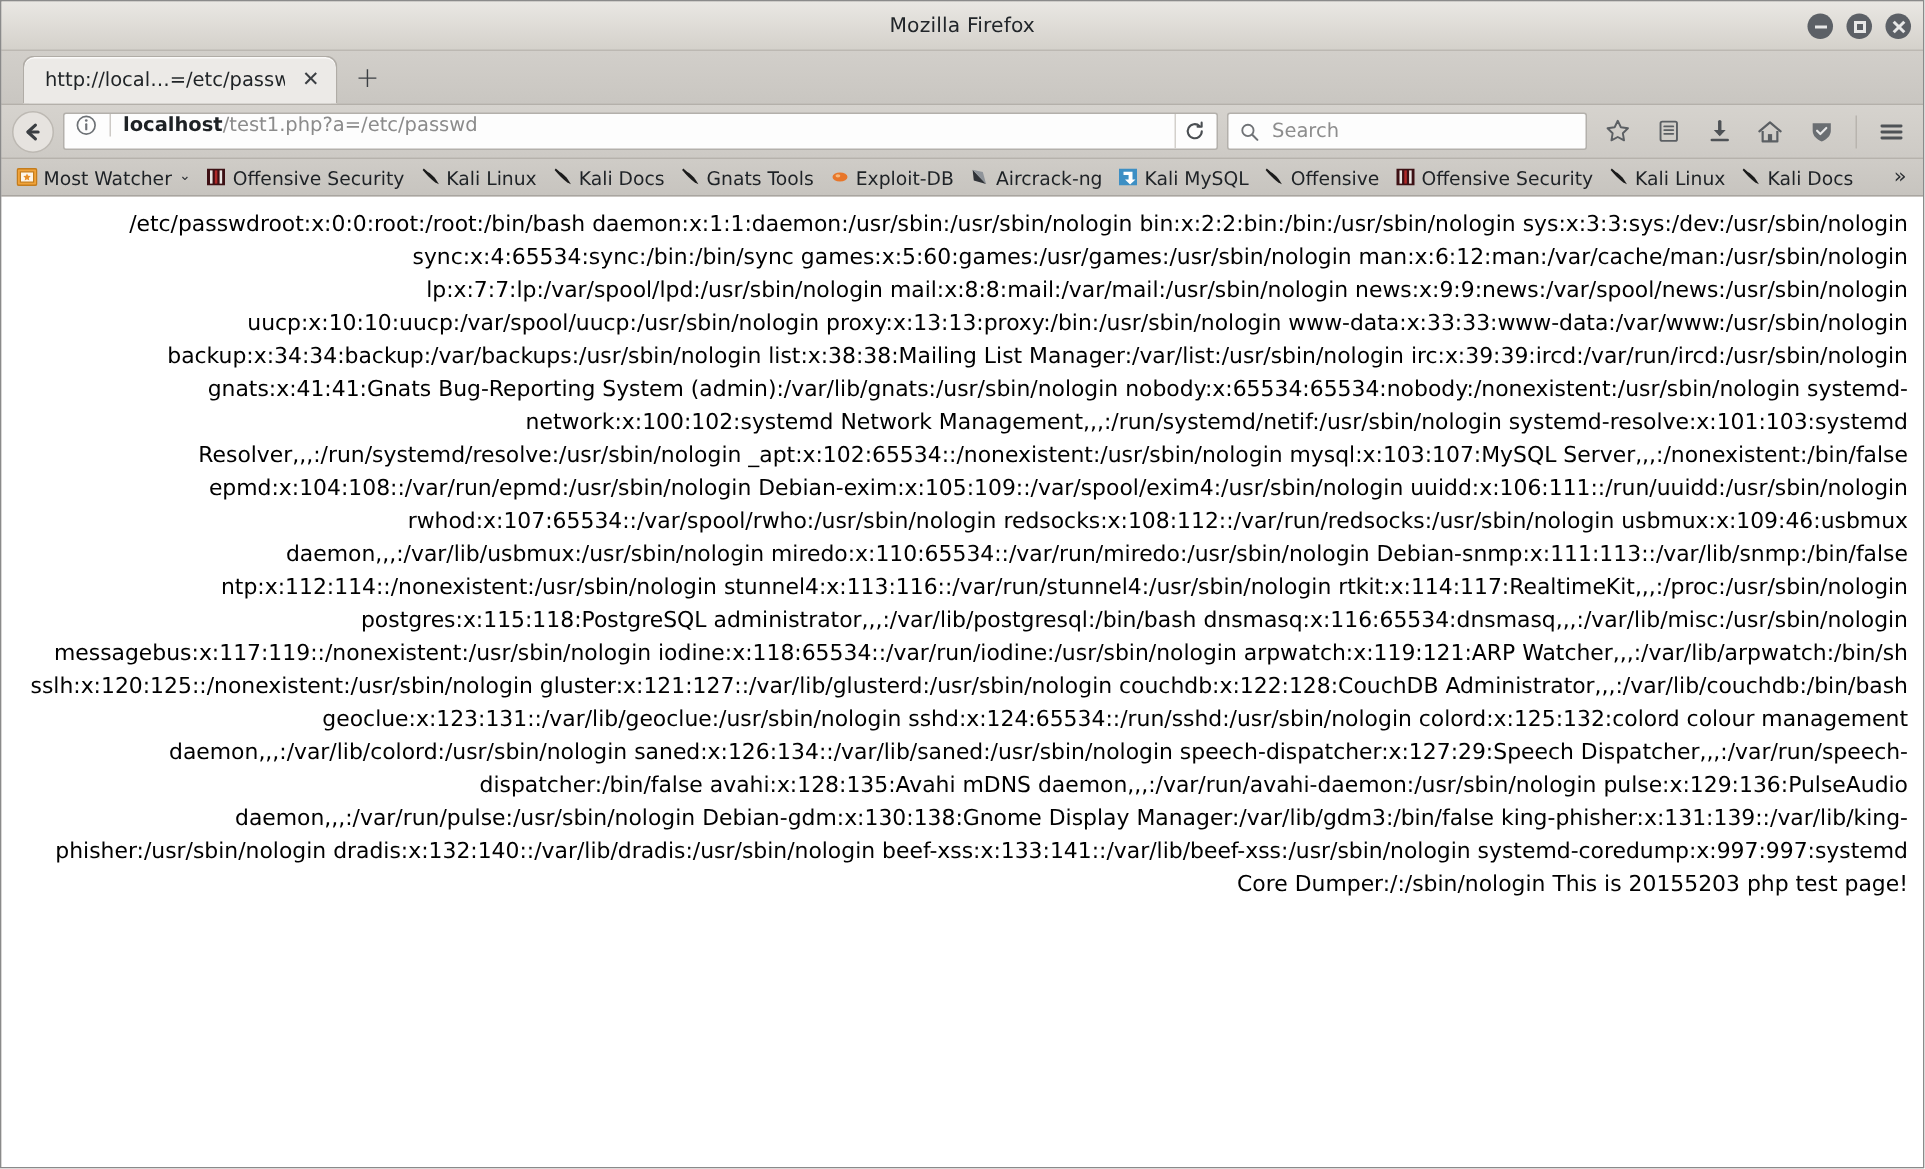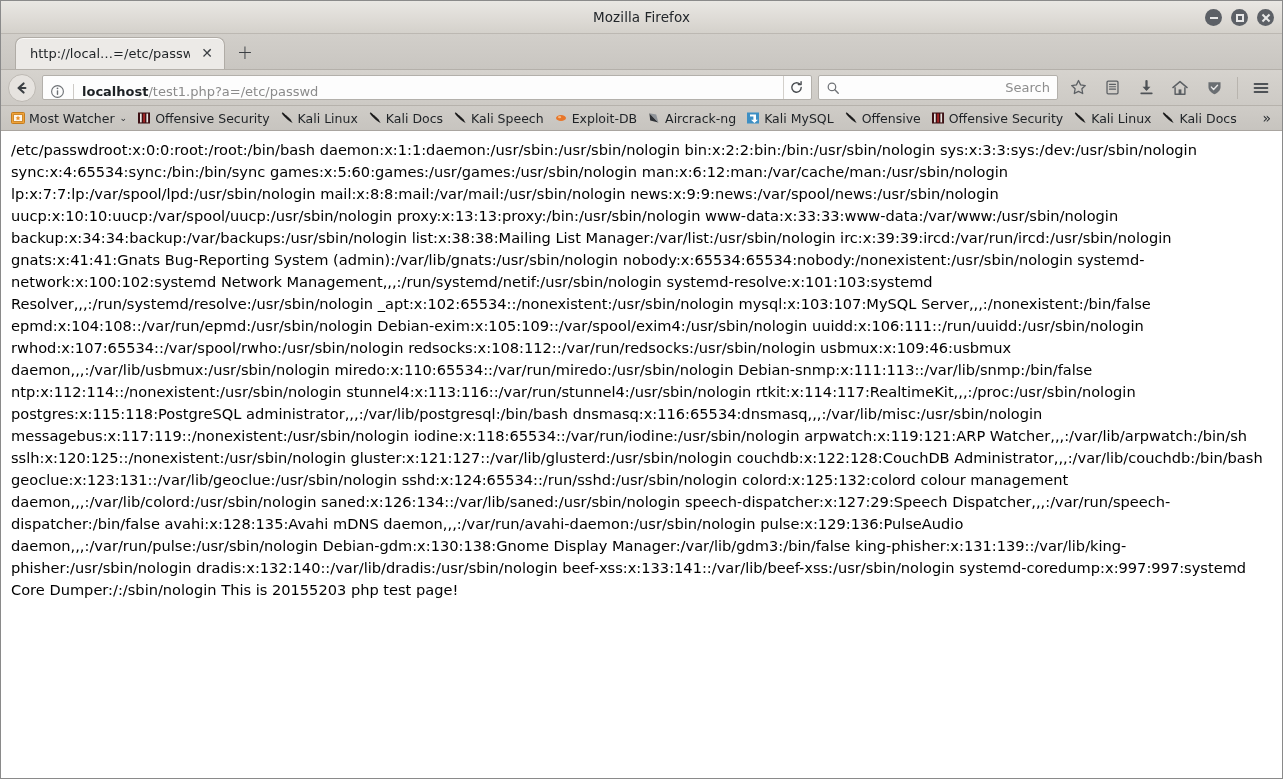--- a/index.html
+++ b/index.html
@@ -100,21 +100,21 @@
     cursor: pointer;
   }
   #backbtn { background: #e6e3df; border: 1px solid #bdb9b3; }
   .icon-svg { display: block; }
 
   #urlbar {
     flex: 1 1 auto; height: 25px;
     background: #fdfdfd;
     border: 1px solid #b3b0ab;
     border-radius: 2px;
-    display: flex; align-items: flex-end;
+    display: flex; align-items: flex-start;
     padding: 0 2px 0 7px;
     min-width: 0;
   }
   #identity { display: flex; align-items: center; gap: 7px; flex: 0 0 auto; }
   #urlsep { width: 1px; height: 15px; background: #cdcac6; margin: 0 8px 0 1px; }
   #urltext {
     font-size: 13px; color: #8b8b8b;
     white-space: nowrap; overflow: hidden;
     flex: 1 1 auto; min-width: 0;
   }
@@ -124,21 +124,20 @@
     display: flex; align-items: center; justify-content: center;
     border-left: 1px solid #d3d0cb; cursor: pointer;
   }
   #searchbar {
     flex: 0 0 240px; height: 25px;
     background: #fdfdfd;
     border: 1px solid #b3b0ab;
     border-radius: 2px;
     display: flex; align-items: center; gap: 8px;
     padding: 0 7px;
-    justify-content: space-between;
   }
   #searchph { font-size: 13px; color: #8d8d8d; }
   #navsep { width: 1px; height: 22px; background: #b8b4ae; margin: 0 3px; }
 
   
   #bookmarks {
     height: 25px; flex: 0 0 25px;
     background: linear-gradient(to bottom, #cfccc7 0%, #c7c4bf 100%);
     display: flex; align-items: center;
     padding: 0 4px 0 5px;
@@ -168,21 +167,21 @@
     overflow: hidden;
   }
   #passwd-dump {
     font-family: "DejaVu Sans", sans-serif;
     font-size: 14.6px;
     line-height: 22.0px;
     color: #000000;
     word-wrap: break-word;
     overflow-wrap: break-word;
     white-space: normal;
-    text-align: left;
+    text-align: right;
   }
 </style>
 </head>
 <body>
 
 <div id="window">
 
   <div id="titlebar">
     <div id="window-title">Mozilla Firefox</div>
     <div id="winbuttons">
@@ -323,21 +322,21 @@
         <path d="M2.2 1.8c1.4 1 2.4 2.1 3 3.2" stroke="#1b1b1b" stroke-width="1.1" fill="none"></path>
       </svg>
       <span class="bm-label">Kali Docs</span>
     </div>
 
     <div class="bm">
       <svg class="bm-ico" viewBox="0 0 14 14" aria-hidden="true">
         <path d="M1.6 2.2c3.2.6 6.6 3.2 9 6.4l2 3.3-2.6-1.4C7.4 8.6 4.2 5.4 1.6 2.2z" fill="#1b1b1b"></path>
         <path d="M2.2 1.8c1.4 1 2.4 2.1 3 3.2" stroke="#1b1b1b" stroke-width="1.1" fill="none"></path>
       </svg>
-      <span class="bm-label">Kali Speech</span>
+      <span class="bm-label">Gnats Tools</span>
     </div>
 
     <div class="bm">
       <svg class="bm-ico" viewBox="0 0 14 14" aria-hidden="true">
         <ellipse cx="7" cy="7" rx="5" ry="3" fill="#e8762a"></ellipse>
         <ellipse cx="5.6" cy="6.2" rx="1.6" ry="1.1" fill="#f7b97c"></ellipse>
       </svg>
       <span class="bm-label">Exploit-DB</span>
     </div>
 

